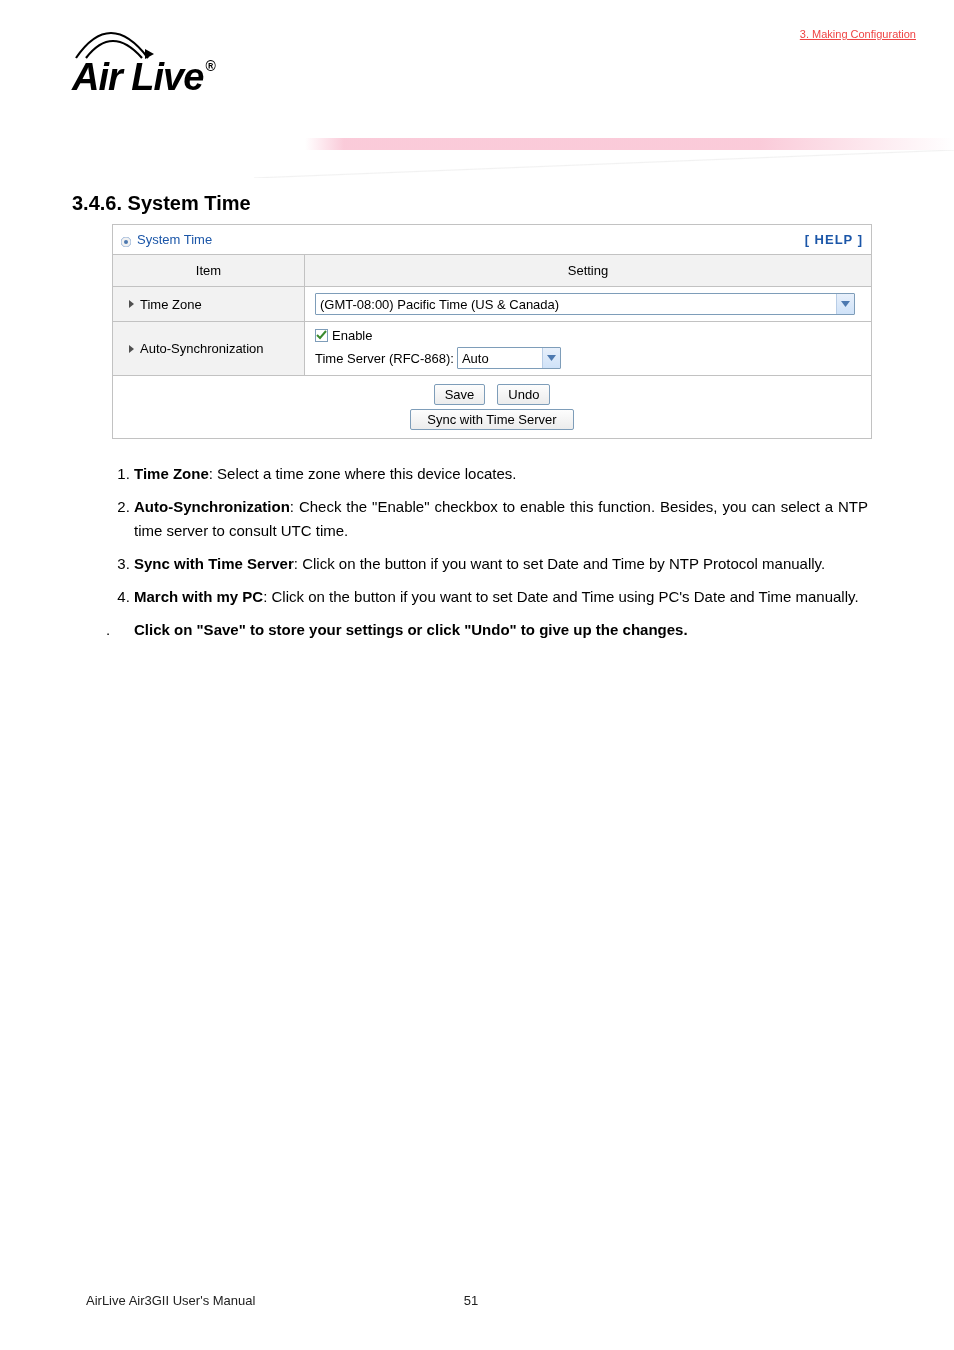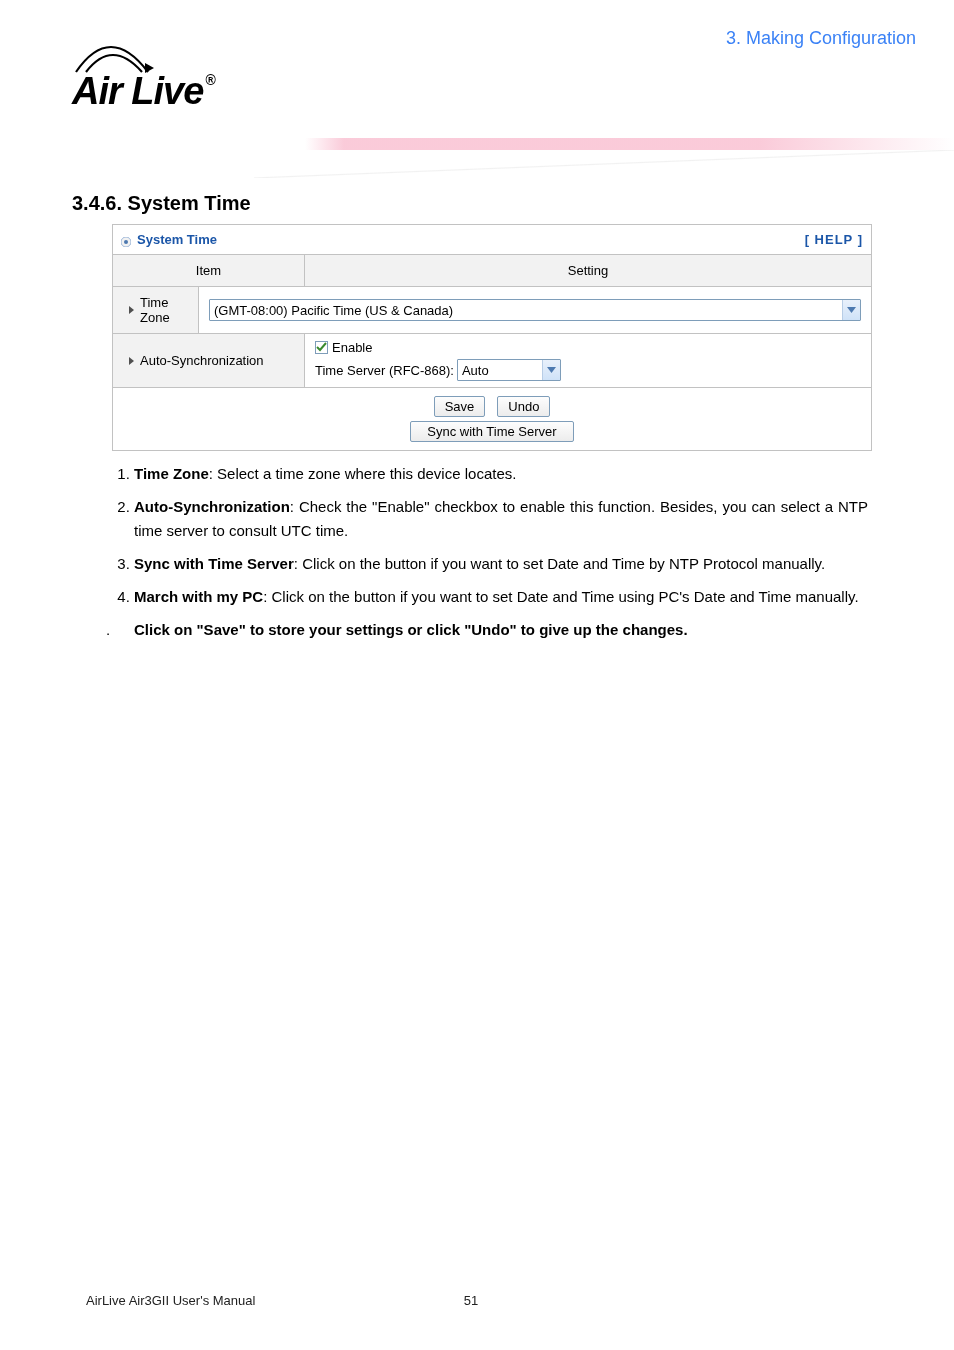--- a/index.html
+++ b/index.html
@@ -9,27 +9,28 @@
     width: 954px;
     height: 1350px;
     position: relative;
     color: #000;
   }
   
   .top-crumb {
     position: absolute;
     top: 28px;
     right: 38px;
-    font-size: 18px;
-    color: #3b82f6;
+    font-size: 11px;
+    color: #ef4444;
+    text-decoration: underline;
   }
   
   .logo-wrap {
     position: absolute;
-    top: 40px;
+    top: 26px;
     left: 72px;
   }
   .logo-arcs { line-height: 0; }
   .logo-text {
     font-weight: 700;
     font-size: 38px;
     font-style: italic;
     letter-spacing: -1px;
     margin-top: -6px;
     color: #000;
@@ -76,21 +77,21 @@
     display: flex;
     align-items: center;
     height: 30px;
     border-bottom: 1px solid #c2c2c2;
     padding: 0 8px;
   }
   .panel-head .bullet {
     width: 10px; height: 10px; display: inline-block;
     margin-right: 6px;
   }
-  .panel-head .title { color: #1b56a8; font-weight: 700; flex: 1; }
+  .panel-head .title { color: #1b56a8; font-weight: 400; flex: 1; }
   .panel-head .help { color: #1b56a8; font-weight: 700; letter-spacing: 1px; }
   .row {
     display: flex;
     border-bottom: 1px solid #c2c2c2;
   }
   .row:last-of-type { border-bottom: none; }
   .col-item {
     width: 192px;
     padding: 8px 16px 8px 16px;
     border-right: 1px solid #c2c2c2;
@@ -131,21 +132,21 @@
     font-size: 13px;
     border-radius: 1px;
   }
   .select .sel-text { flex: 1; white-space: nowrap; }
   .select .sel-btn {
     width: 18px; height: 100%;
     background: linear-gradient(#e8f0fb, #cfe2f8);
     border-left: 1px solid #b8cde6;
     display: flex; align-items: center; justify-content: center;
   }
-  .select.wide { width: 652px; }
+  .select.wide { width: 540px; }
   .select.small { width: 104px; }
   .checkbox {
     width: 13px; height: 13px;
     border: 1px solid #7e9db9;
     display: inline-flex; align-items: center; justify-content: center;
     margin-right: 4px;
     background: #fff;
   }
   .checkbox svg { display: block; }
   .btn {

